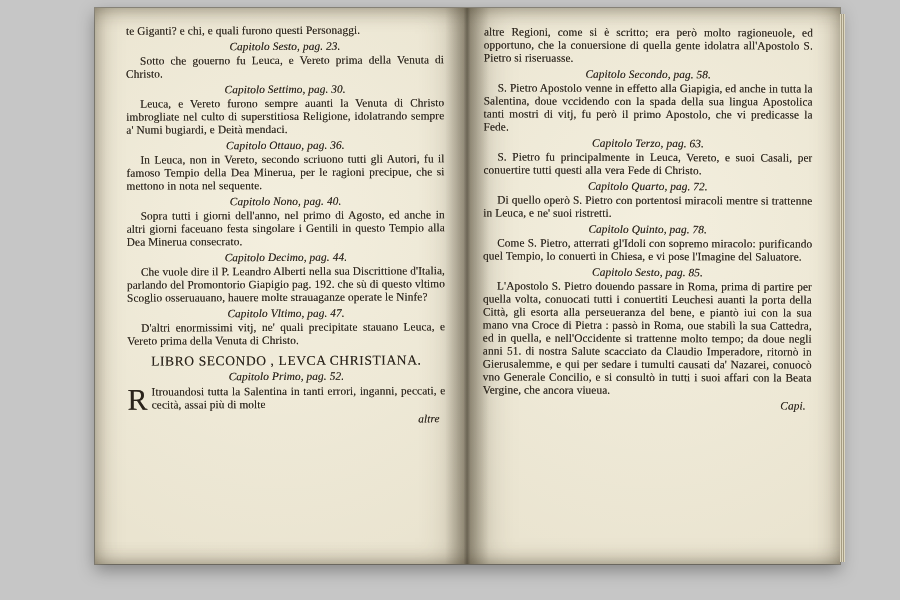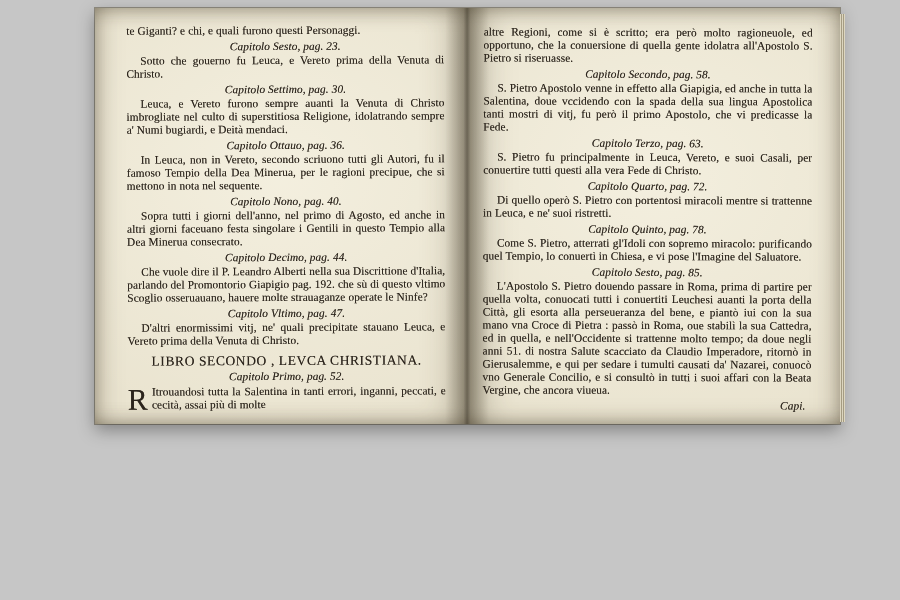--- a/index.html
+++ b/index.html
@@ -9,21 +9,21 @@
     background: var(--backdrop, #c6c6c6);
     font-family: "Liberation Serif", "DejaVu Serif", serif;
   }
   .scene {
     position: relative;
     width: 900px; height: 600px;
   }
   .book {
     position: absolute;
     left: 95px; top: 8px;
-    width: 745px; height: 416px;
+    width: 745px; height: 556px;
     background: var(--paper, #eae4d0);
     box-shadow: 0 6px 16px rgba(0,0,0,0.35), 0 0 0 1px rgba(90,82,60,0.5);
   }
   
   .book::after {
     content: "";
     position: absolute;
     right: -5px; top: 6px; bottom: 2px; width: 5px;
     background: repeating-linear-gradient(90deg, #ddd6c0 0 1px, #a59c82 1px 2px);
   }

